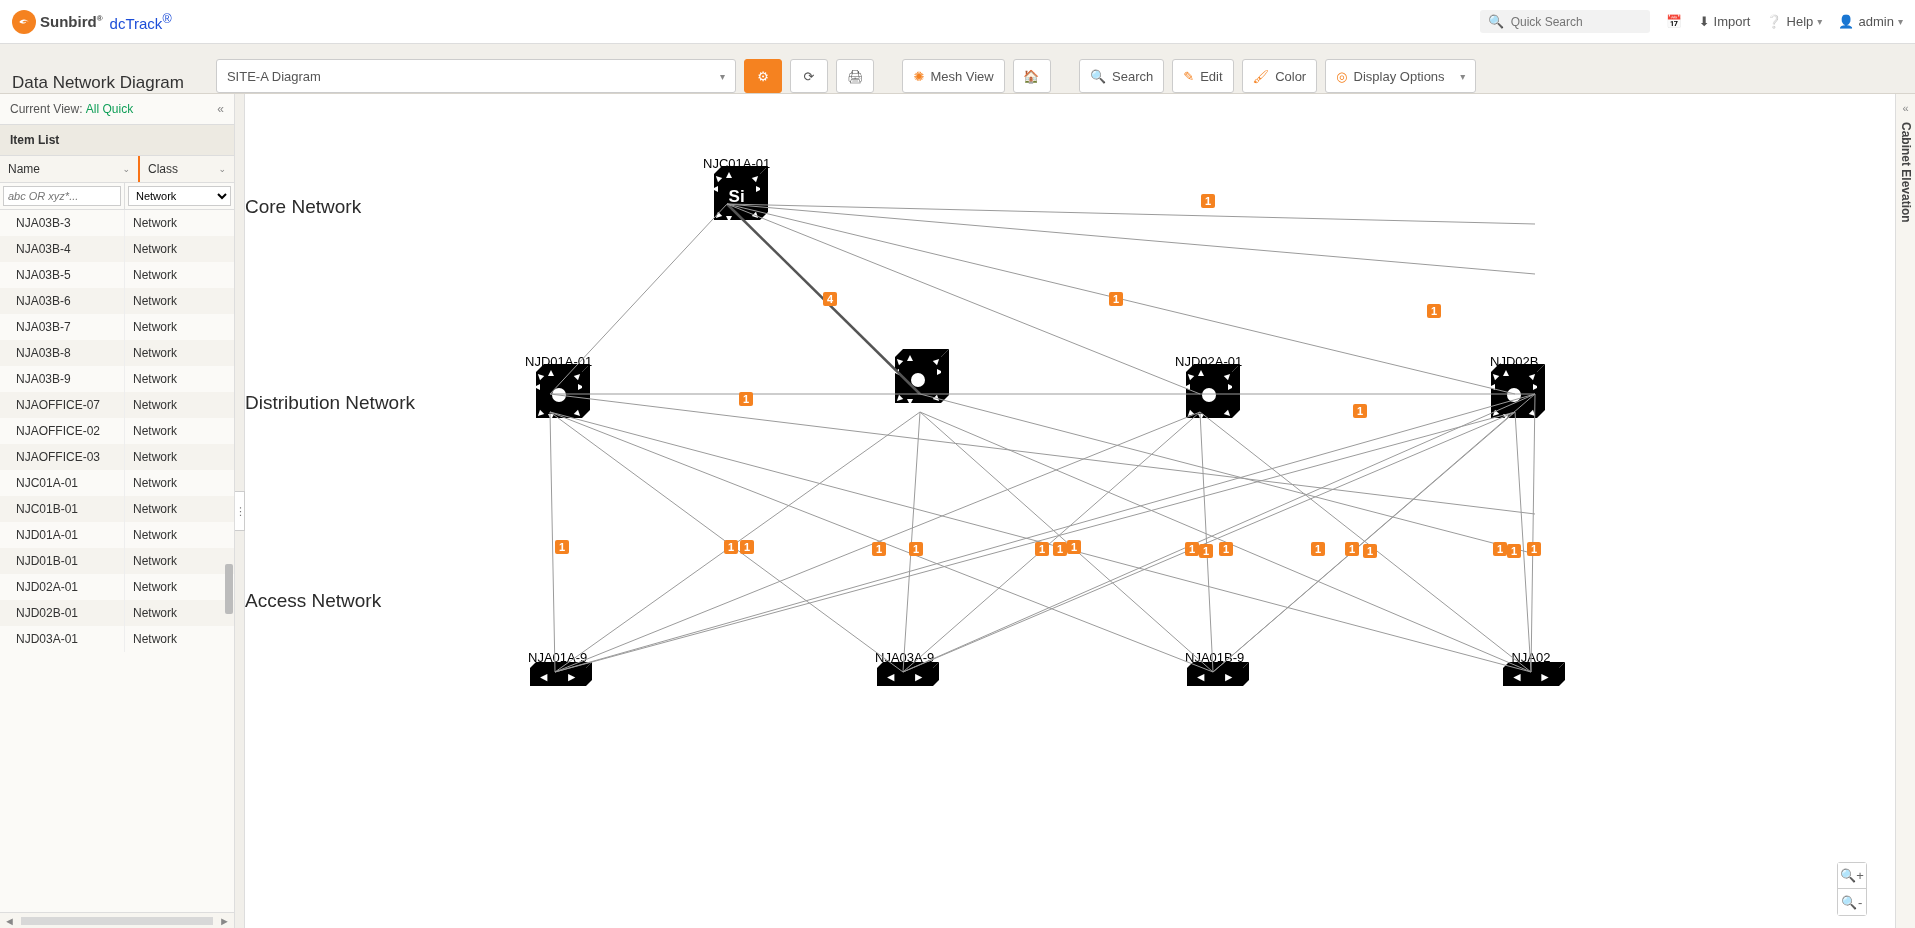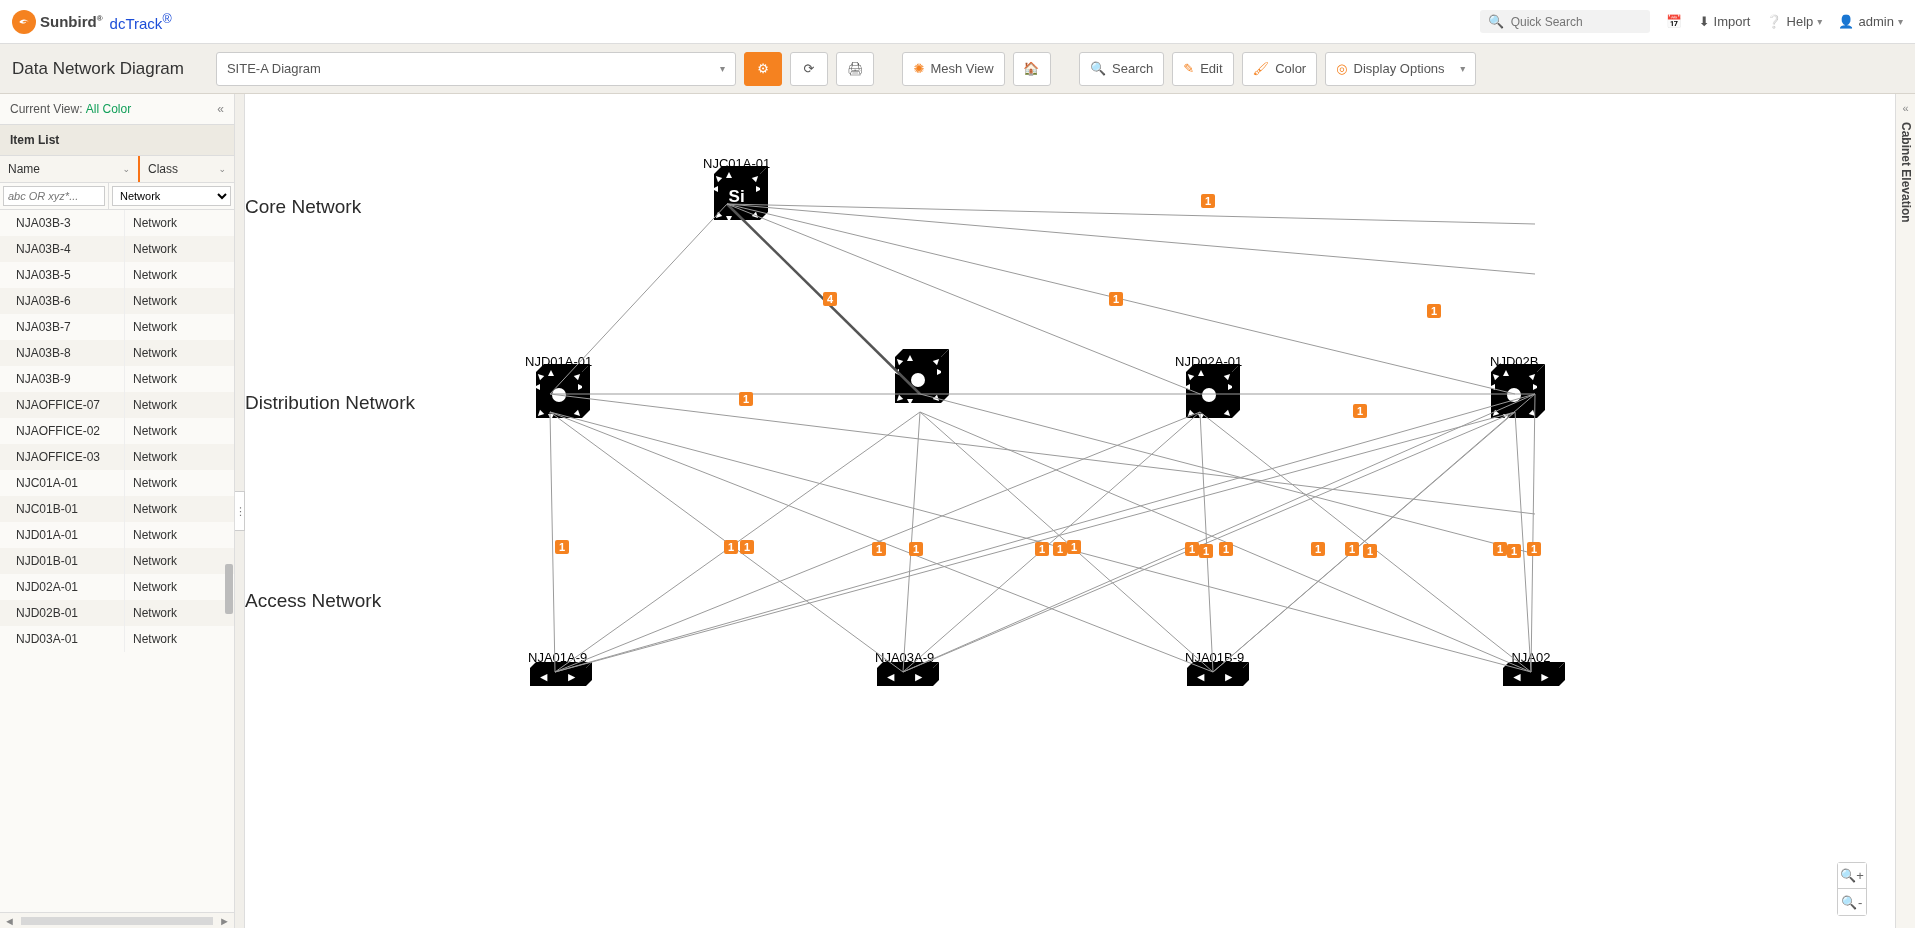--- a/index.html
+++ b/index.html
@@ -13,39 +13,39 @@
 .logo-prod{font-weight:400;color:#1d4ed8;font-size:15px;margin-left:3px}
 .nav{display:flex;gap:20px;align-items:center;font-size:13px}
 .nav-item{color:#444;padding:12px 4px;cursor:pointer;border-bottom:3px solid transparent}
 .nav-item.active{color:#f58220;border-bottom-color:#f58220}
 .nav-bell{color:#f04832;font-size:15px}
 .top-right{margin-left:auto;display:flex;align-items:center;gap:16px}
 .quick-search{display:flex;align-items:center;background:#f2f2f2;border-radius:3px;padding:4px 8px;width:170px;color:#888}
 .quick-search input{border:0;background:transparent;outline:0;font-size:12px;margin-left:6px;flex:1}
 .top-icon{color:#555;cursor:pointer;display:flex;align-items:center;gap:4px;font-size:13px}
 .chev{font-size:10px;color:#888}
-.toolbar{height:50px;background:#f1efea;display:flex;align-items:center;padding:0 12px;gap:8px;border-bottom:1px solid #d8d4cc}
+.toolbar{height:50px;background:#f1efea;display:flex;align-items:flex-end;padding:0 12px;gap:8px;border-bottom:1px solid #d8d4cc}
 .page-title{font-size:17px;color:#333;font-weight:500;margin-right:24px}
 .diagram-select{flex:0 0 520px;background:#fff;border:1px solid #ccc;border-radius:3px;height:34px;display:flex;align-items:center;padding:0 10px;justify-content:space-between;color:#555}
 .tb-btn{height:34px;min-width:38px;background:#fff;border:1px solid #ccc;border-radius:3px;display:flex;align-items:center;justify-content:center;gap:6px;padding:0 10px;cursor:pointer;color:#555;font-size:13px}
 .tb-btn.orange{background:#f58220;border-color:#f58220;color:#fff}
 .tb-icon-o{color:#f58220}
 .main{display:flex;height:calc(100vh - 94px);position:relative}
 .sidebar{width:235px;background:#fbfaf7;border-right:1px solid #ddd;display:flex;flex-direction:column;overflow:hidden;position:relative}
 .side-head{padding:8px 10px;font-size:12px;color:#555;display:flex;align-items:center;justify-content:space-between}
 .side-head a{color:#12a05a}
 .collapse-ico{color:#888;cursor:pointer}
 .item-list-hdr{background:#edeae2;padding:8px 10px;font-size:12px;font-weight:600;color:#333;border-top:1px solid #ddd;border-bottom:1px solid #ddd}
 .grid-head{display:flex;border-bottom:1px solid #ddd;background:#f7f5f0}
 .gh-col{padding:6px 8px;font-size:12px;color:#333;display:flex;justify-content:space-between;align-items:center}
 .gh-name{width:140px;border-right:2px solid #f97316}
 .gh-class{flex:1}
 .caret{font-size:9px;color:#888}
 .grid-filter{display:flex;border-bottom:1px solid #ddd}
-.gf-name{width:109px;border-right:1px solid #ddd;padding:3px}
+.gf-name{width:125px;border-right:1px solid #ddd;padding:3px}
 .gf-name input{width:100%;border:1px solid #ccc;padding:3px 4px;font-size:11px;color:#888;font-style:italic}
 .gf-class{flex:1;padding:3px}
 .gf-class select{width:100%;border:1px solid #ccc;padding:2px 3px;font-size:11px;background:#fff}
 .grid-body{flex:1;overflow-y:auto;position:relative}
 .grid-row{display:flex;font-size:12px}
 .grid-row:nth-child(even){background:#f5f3ee}
 .gc-name{width:125px;padding:6px 16px;border-right:1px solid #eee}
 .gc-class{flex:1;padding:6px 8px}
 .grid-scroll-thumb{position:absolute;right:1px;top:354px;width:8px;height:50px;background:#bcbcbc;border-radius:2px}
 .h-scroll{height:16px;border-top:1px solid #ddd;display:flex;align-items:center;justify-content:space-between;padding:0 4px;color:#888;font-size:11px;background:#f7f5f0}
@@ -163,21 +163,21 @@
       <span class="tb-icon-o">🖌</span>
       <span>Color</span>
     </div>
   <div class="tb-btn"><span class="tb-icon-o">◎</span><span>Display Options</span>&nbsp;<span class="chev">▾</span></div>
 </div>
 
 <div class="main">
 
   <div class="sidebar">
     <div class="side-head">
-      <span><span>Current View:</span>&nbsp;<a>All Color</a></span>
+      <span><span>Current View:</span>&nbsp;<a>All Quick</a></span>
       <span class="collapse-ico">«</span>
     </div>
     <div class="item-list-hdr">Item List</div>
     <div class="grid-head">
       <div class="gh-col gh-name">
           <span>Name</span>
           <span class="caret">⌄</span>
         </div>
       <div class="gh-col gh-class">
           <span>Class</span>

